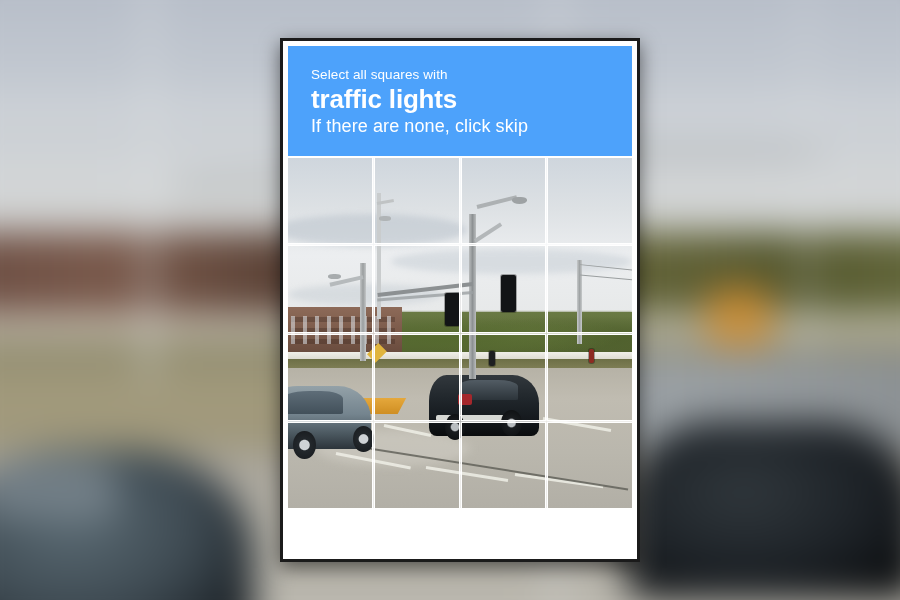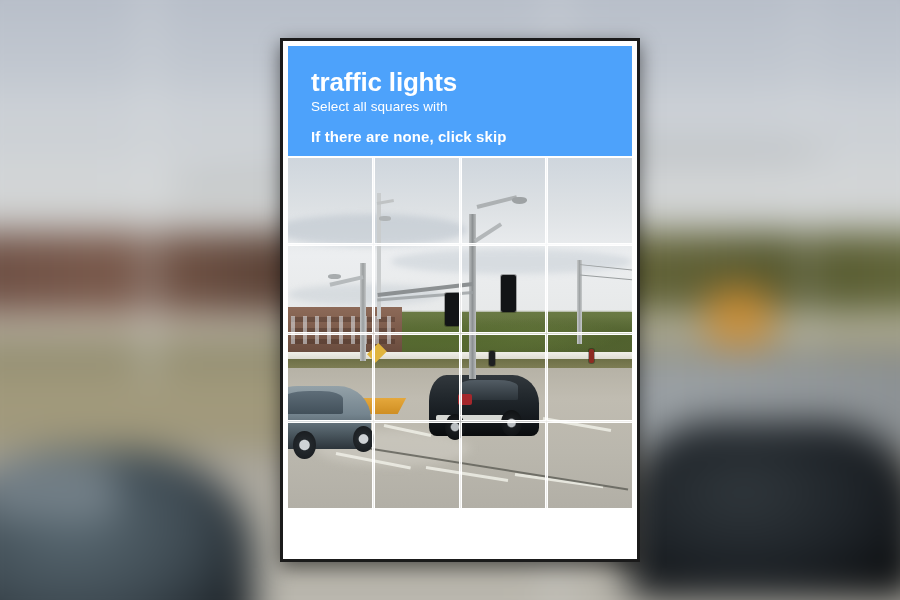--- a/index.html
+++ b/index.html
@@ -119,24 +119,24 @@
     letter-spacing: .1px;
   }
   #header-target {
     font-size: 26px;
     line-height: 31px;
     font-weight: 700;
     letter-spacing: -.2px;
     margin-top: 1px;
   }
   #header-line3 {
-    font-size: 15px;
+    font-size: 18px;
     line-height: 17px;
-    font-weight: 700;
-    margin-top: 13px;
+    font-weight: 400;
+    margin-top: 3px;
     letter-spacing: .1px;
   }
 
   
   #captcha-grid {
     position: relative;
     width: 344px;
     height: 350px;
     margin-top: 2px;
     background: #ffffff;
@@ -469,22 +469,22 @@
     <div class="bg-layer bg-orange2"></div>
     <div class="bg-layer bg-carleft"></div>
     <div class="bg-layer bg-carleft-window"></div>
     <div class="bg-layer bg-carright"></div>
   </div>
 
   <div id="captcha-card">
     <div id="captcha-inner">
 
       <div id="captcha-header">
+        <div id="header-line1">Select all squares with</div>
         <div id="header-target">traffic lights</div>
-        <div id="header-line1">Select all squares with</div>
         <div id="header-line3">If there are none, click skip</div>
       </div>
 
       <div id="captcha-grid">
 
         <div id="grid-photo">
           <div class="ph ph-sky"></div>
           <div class="ph ph-cloud1"></div>
           <div class="ph ph-cloud2"></div>
           <div class="ph ph-cloud3"></div>

